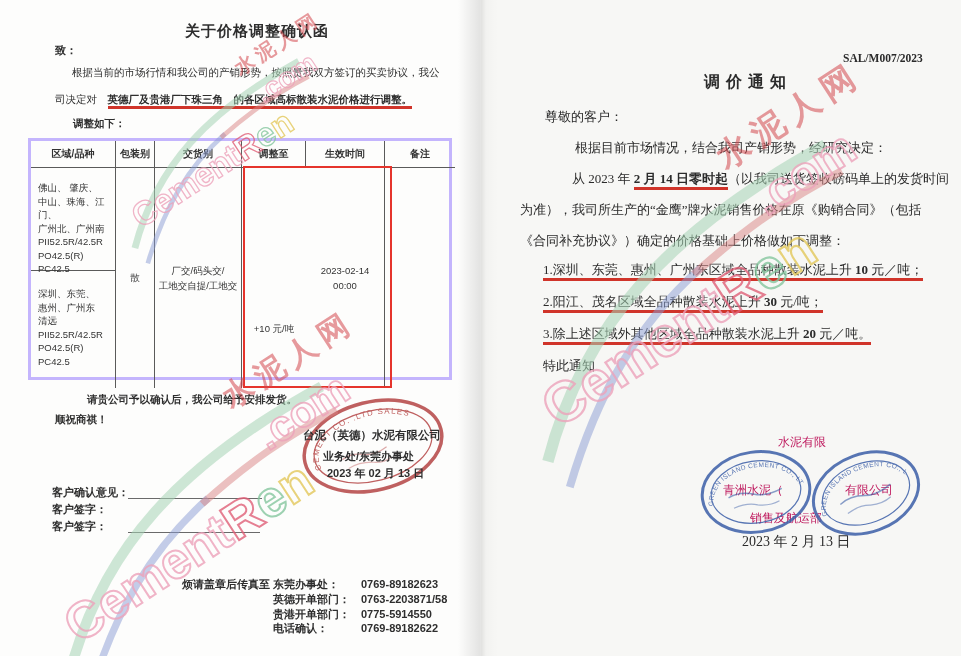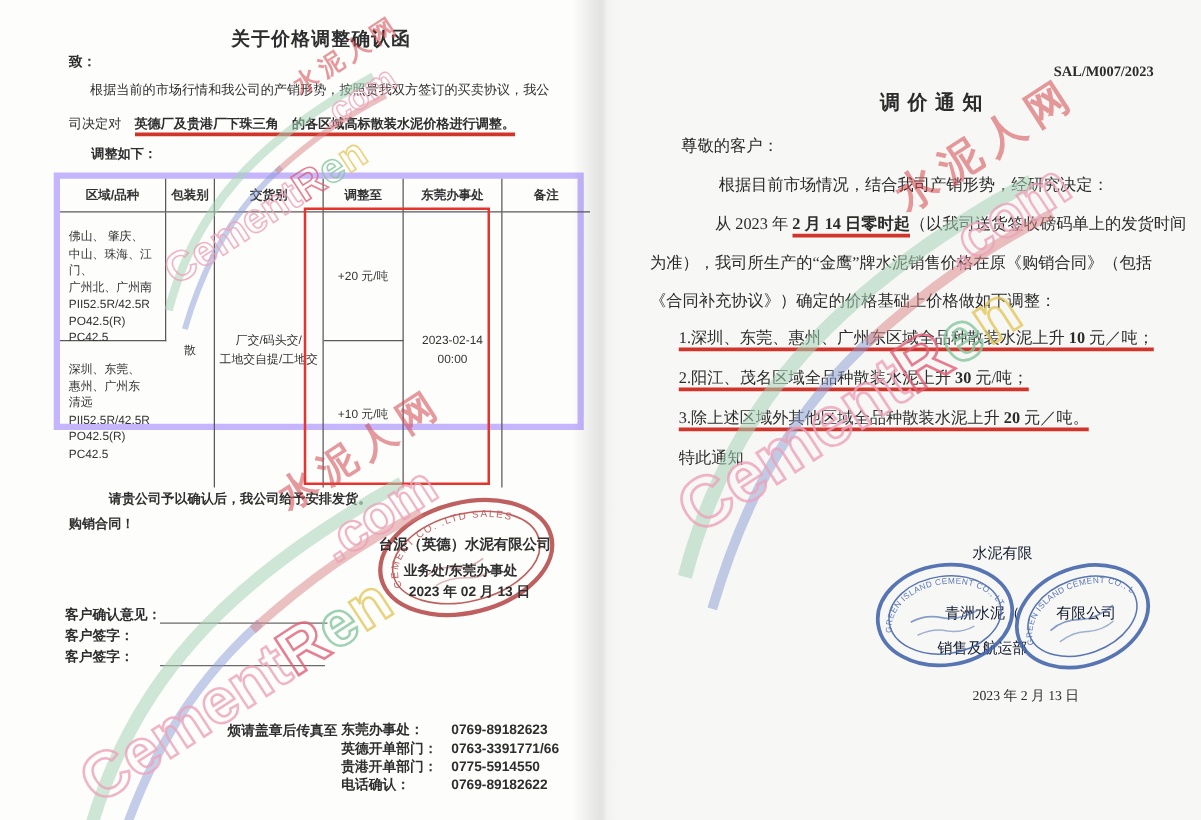--- a/index.html
+++ b/index.html
@@ -11,24 +11,24 @@
   .page-right{left:481px;top:0;width:480px;height:656px;background:#f7f7f5;}
   .fold-shadow{left:458px;top:0;width:40px;height:656px;
     background:linear-gradient(to right, rgba(0,0,0,0) 0%, rgba(0,0,0,0.10) 55%, rgba(0,0,0,0.02) 70%, rgba(0,0,0,0) 100%);}
   
   .ld{color:#2e2e2e;}
   .ld-title{font-size:15px;font-weight:bold;letter-spacing:1px;}
   .ld-body{font-size:10.5px;line-height:13px;}
   .ld-bold{font-weight:bold;}
   .redline{border-bottom:3px solid #d0342a;padding-bottom:1px;}
   
-  .ptable{left:43px;top:138px;width:424px;height:206px;display:grid;
+  .ptable{left:28px;top:138px;width:424px;height:242px;display:grid;
      grid-template-columns:85px 39px 87px 64px 79px 70px;
      grid-template-rows:27px 103px 117px;
-     border:5px solid #c4b5fd;font-size:9.5px;color:#333;box-sizing:border-box;}
+     border:3px solid #c4b5fd;font-size:9.5px;color:#333;box-sizing:border-box;}
   .ptable>div{border-right:1px solid #5a5a5a;border-bottom:1px solid #5a5a5a;
      display:flex;align-items:center;justify-content:center;text-align:center;box-sizing:border-box;}
   .ptable>div:nth-child(6n){border-right:none;}
   .th{font-weight:bold;font-size:10px;}
   .cell-region{align-items:flex-start!important;justify-content:flex-start!important;
      text-align:left!important;white-space:pre-line;padding:13px 3px 0 7px;line-height:13.5px;}
   .no-bb{border-bottom:none!important;}
   .no-br{border-right:none!important;}
   .pre2{white-space:pre-line;line-height:15px;}
   .red-rect{left:243px;top:166px;width:145px;height:218px;border:2px solid #e5342c;z-index:7;}
@@ -39,21 +39,21 @@
   .rd-ref{font-size:11.5px;font-weight:bold;}
   .bnum{font-weight:bold;}
   .sig-line{border-bottom:1px solid #6a6a6a;height:1px;}
   .contact-label{display:inline-block;min-width:88px;font-weight:bold;}
   .contact-value{font-weight:bold;}
   svg{display:block;}
   .wm-layer{left:0;top:0;z-index:50;pointer-events:none;}
   .stamp{z-index:5;}
   .stamp-blue{z-index:8;}
   .overtext{z-index:6;}
-  .behindtext{z-index:4;color:#0f172a;}
+  .behindtext{z-index:4;color:#be185d;}
 </style>
 </head>
 <body>
 
 <div id="stage">
 
   <div class="abs page-left">
 
     <div class="abs ld ld-title" style="left:185px;top:22px;">关于价格调整确认函</div>
     <div class="abs ld ld-body ld-bold" style="left:55px;top:44px;font-size:11px;">致：</div>
@@ -61,48 +61,47 @@
     <div class="abs ld ld-body" style="left:72px;top:66px;width:390px;">根据当前的市场行情和我公司的产销形势，按照贵我双方签订的买卖协议，我公</div>
     <div class="abs ld ld-body" style="left:55px;top:93px;width:400px;"><span>司决定对　</span><span class="redline ld-bold">英德厂及贵港厂下珠三角　的各区域高标散装水泥价格进行调整。</span></div>
 
     <div class="abs ld ld-body ld-bold" style="left:73px;top:117px;">调整如下：</div>
 
     <div class="abs ptable">
       <div class="th">区域/品种</div>
       <div class="th">包装别</div>
       <div class="th">交货别</div>
       <div class="th">调整至</div>
-      <div class="th">东莞办事处</div>
+      <div class="th">生效时间</div>
       <div class="th">备注</div>
 
       <div class="cell-region" style="grid-row:2;grid-column:1;">佛山、 肇庆、
 中山、珠海、江门、
 广州北、广州南
 PII52.5R/42.5R
 PO42.5(R)
 PC42.5</div>
       <div style="grid-row:2/4;grid-column:2;" class="no-bb">散</div>
       <div style="grid-row:2/4;grid-column:3;text-align:center;" class="no-bb pre2">厂交/码头交/
 工地交自提/工地交</div>
-      <div style="grid-row:2;grid-column:4;">+20 元/吨</div>
       <div style="grid-row:2/4;grid-column:5;" class="no-bb pre2">2023-02-14
 00:00</div>
 
       <div class="cell-region no-bb" style="grid-row:3;grid-column:1;padding-top:16px;">深圳、东莞、
 惠州、广州东
 清远
 PII52.5R/42.5R
 PO42.5(R)
 PC42.5</div>
       <div style="grid-row:3;grid-column:4;" class="no-bb">+10 元/吨</div>
     </div>
     <div class="abs red-rect"></div>
 
     <div class="abs ld ld-body ld-bold" style="left:87px;top:393px;">请贵公司予以确认后，我公司给予安排发货。</div>
-    <div class="abs ld ld-body ld-bold" style="left:55px;top:413px;">购销合同！</div>
+    <div class="abs ld ld-body ld-bold" style="left:55px;top:413px;">顺祝商祺！</div>
 
     <svg class="abs stamp" style="left:298px;top:396px;opacity:0.8;" width="150" height="100" viewBox="0 0 150 100">
       <g transform="rotate(-14 75 50)" fill="none" stroke="#b03a3a">
         <ellipse cx="75" cy="50" rx="70" ry="44" stroke-width="3.5"></ellipse>
         <ellipse cx="75" cy="50" rx="60" ry="35" stroke-width="1.3"></ellipse>
         <path id="rsArc" d="M 20 60 A 57 33 0 0 1 132 46" stroke="none"></path>
         <text font-size="8" fill="#b03a3a" stroke="none" letter-spacing="1.2"><textPath href="#rsArc">CEMENT CO. .LTD SALES</textPath></text>
         <path d="M 42 56 q 10 -5 22 0 q 10 4 24 -2" stroke-width="1.2" opacity="0.55"></path>
         <path d="M 46 66 q 12 -4 26 0 q 10 3 18 -1" stroke-width="1.2" opacity="0.45"></path>
       </g>
@@ -114,21 +113,21 @@
 
     <div class="abs ld ld-body ld-bold" style="left:52px;top:486px;font-size:11px;">客户确认意见：</div>
     <div class="abs sig-line" style="left:128px;top:497px;width:134px;"></div>
     <div class="abs ld ld-body ld-bold" style="left:52px;top:503px;font-size:11px;">客户签字：</div>
     <div class="abs ld ld-body ld-bold" style="left:52px;top:520px;font-size:11px;">客户签字：</div>
     <div class="abs sig-line" style="left:128px;top:531px;width:132px;"></div>
 
     <div class="abs ld ld-bold" style="left:182px;top:577px;font-size:11px;">烦请盖章后传真至</div>
     <div class="abs ld" style="left:273px;top:577px;font-size:11px;line-height:14.8px;">
       <div><span class="contact-label">东莞办事处：</span><span class="contact-value">0769-89182623</span></div>
-      <div><span class="contact-label">英德开单部门：</span><span class="contact-value">0763-3391771/66</span></div>
+      <div><span class="contact-label">英德开单部门：</span><span class="contact-value">0763-2203871/58</span></div>
       <div><span class="contact-label">贵港开单部门：</span><span class="contact-value">0775-5914550</span></div>
       <div><span class="contact-label">电话确认：</span><span class="contact-value">0769-89182622</span></div>
     </div>
   </div>
 
   <div class="abs page-right"></div>
   <div class="abs fold-shadow"></div>
 
   <div class="abs rd rd-ref" style="left:843px;top:52px;z-index:2;">SAL/M007/2023</div>
   <div class="abs rd rd-title" style="left:704px;top:72px;z-index:2;">调价通知</div>
@@ -139,21 +138,21 @@
   <div class="abs rd rd-body" style="left:520px;top:201px;z-index:2;">为准），我司所生产的“金鹰”牌水泥销售价格在原《购销合同》（包括</div>
   <div class="abs rd rd-body" style="left:520px;top:232px;z-index:2;">《合同补充协议》）确定的价格基础上价格做如下调整：</div>
 
   <div class="abs rd rd-body" style="left:543px;top:261px;z-index:2;"><span class="redline"><span>1.深圳、东莞、惠州、广州东区域全品种散装水泥上升 </span><span class="bnum">10</span><span> 元／吨；</span></span></div>
   <div class="abs rd rd-body" style="left:543px;top:293px;z-index:2;"><span class="redline"><span>2.阳江、茂名区域全品种散装水泥上升 </span><span class="bnum">30</span><span> 元/吨；</span></span></div>
   <div class="abs rd rd-body" style="left:543px;top:325px;z-index:2;"><span class="redline"><span>3.除上述区域外其他区域全品种散装水泥上升 </span><span class="bnum">20</span><span> 元／吨。</span></span></div>
 
   <div class="abs rd rd-body" style="left:543px;top:357px;z-index:2;">特此通知</div>
 
   <div class="abs rd behindtext" style="left:778px;top:434px;font-size:12px;">水泥有限</div>
-  <div class="abs rd behindtext" style="left:756px;top:482px;font-size:12px;">青洲水泥（</div>
+  <div class="abs rd behindtext" style="left:723px;top:482px;font-size:12px;">青洲水泥（</div>
   <div class="abs rd behindtext" style="left:845px;top:482px;font-size:12px;">有限公司</div>
   <div class="abs rd behindtext" style="left:750px;top:510px;font-size:12px;">销售及航运部</div>
 
   <svg class="abs stamp-blue" style="left:698px;top:448px;opacity:0.85;" width="116" height="88" viewBox="0 0 116 88">
     <g transform="rotate(-8 58 44)" fill="none" stroke="#3c5fa8">
       <ellipse cx="58" cy="44" rx="54" ry="40" stroke-width="3"></ellipse>
       <ellipse cx="58" cy="44" rx="45" ry="31" stroke-width="1.2"></ellipse>
       <path id="bsArc1" d="M 14 52 A 45 32 0 0 1 102 42" stroke="none"></path>
       <text font-size="6.6" fill="#3c5fa8" stroke="none" letter-spacing="0.4"><textPath href="#bsArc1">GREEN ISLAND CEMENT CO., LTD.</textPath></text>
       <path d="M 30 46 q 12 -5 26 0 q 12 4 28 -2" stroke-width="1.4" opacity="0.7"></path>
@@ -164,21 +163,21 @@
     <g transform="rotate(-20 58 43)" fill="none" stroke="#3c5fa8">
       <ellipse cx="58" cy="43" rx="54" ry="39" stroke-width="3"></ellipse>
       <ellipse cx="58" cy="43" rx="45" ry="30" stroke-width="1.2"></ellipse>
       <path id="bsArc2" d="M 14 51 A 45 31 0 0 1 102 41" stroke="none"></path>
       <text font-size="6.6" fill="#3c5fa8" stroke="none" letter-spacing="0.4"><textPath href="#bsArc2">GREEN ISLAND CEMENT CO., LTD.</textPath></text>
       <path d="M 30 45 q 12 -5 26 0 q 12 4 28 -2" stroke-width="1.4" opacity="0.7"></path>
       <path d="M 34 56 q 14 -4 24 0 q 12 3 22 -1" stroke-width="1.2" opacity="0.55"></path>
     </g>
   </svg>
 
-  <div class="abs rd" style="left:778px;top:533px;font-size:11px;z-index:2;margin-top:16px;">2023 年 2 月 13 日</div>
+  <div class="abs rd" style="left:742px;top:533px;font-size:14px;z-index:2;">2023 年 2 月 13 日</div>
 
   <svg class="abs wm-layer" width="961" height="656" viewBox="0 0 961 656">
     <defs>
       <g id="wm" font-family="Liberation Sans, DejaVu Sans, sans-serif">
         <path d="M -30 240 C 90 130 230 95 430 110" stroke="#a6d4b4" stroke-width="13" fill="none" opacity="0.55"></path>
         <path d="M -25 278 C 60 205 140 165 235 150" stroke="#8a9bd4" stroke-width="9" fill="none" opacity="0.5"></path>
         <path d="M 225 152 C 300 140 360 138 430 145" stroke="#d98383" stroke-width="9" fill="none" opacity="0.5"></path>
         <text x="320" y="72" font-size="38" font-weight="bold" fill="#d4494f" opacity="0.55" letter-spacing="9">水泥人网</text>
         <text x="330" y="142" font-size="54" font-weight="bold" fill="rgba(255,255,255,0.06)" stroke="#eda3bb" stroke-width="2.2" opacity="0.8">.com</text>
         <text x="0" y="215" font-size="64" font-weight="bold" fill="rgba(255,255,255,0.06)" stroke-width="2.5" opacity="0.8"><tspan stroke="#eda3bb">Cement</tspan><tspan stroke="#e06078">R</tspan><tspan stroke="#86c79f">e</tspan><tspan stroke="#e3c85b">n</tspan></text>

